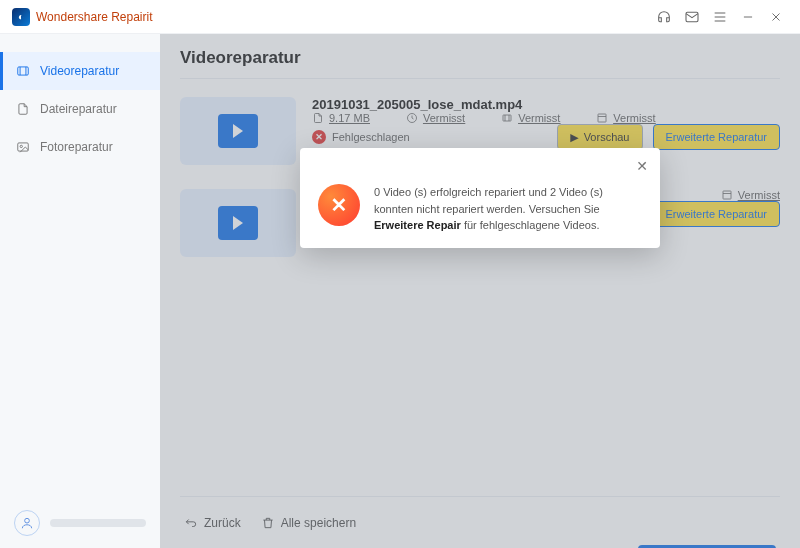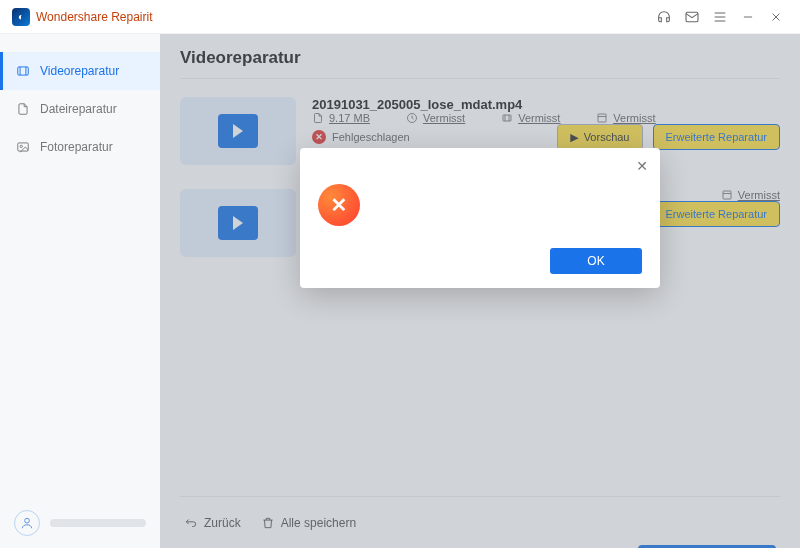--- a/index.html
+++ b/index.html
@@ -233,21 +233,21 @@
         </div>
       <div class="fsp"></div>
       <button class="bigbtn">Alle speichern</button>
     </div>
 
     <div class="overlay">
       <div class="dialog">
         <div class="dclose">✕</div>
         <div class="dbody">
           <div class="dicon">✕</div>
-        </div>
-        <div class="dfoot">
-          <button class="okbtn">OK</button>
+          <div class="dtext">
+            <span>0 Video (s) erfolgreich repariert und 2 Video (s) konnten nicht repariert werden. Versuchen Sie </span><strong>Erweitere Repair</strong><span> für fehlgeschlagene Videos.</span>
+          </div>
         </div>
       </div>
     </div>
 
   </div>
 </div>
 
 </body></html>

